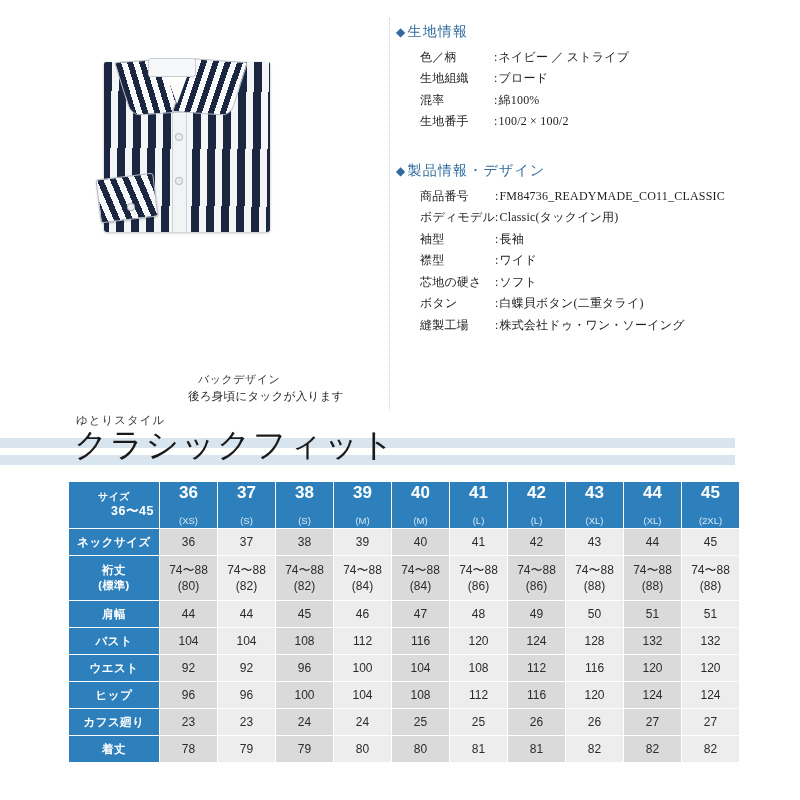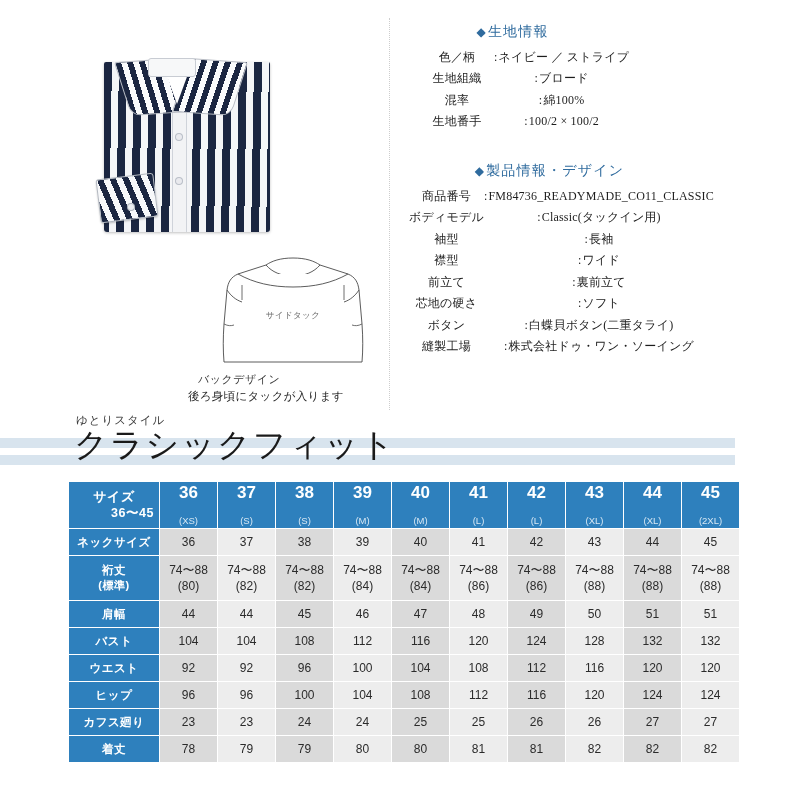--- a/index.html
+++ b/index.html
@@ -200,23 +200,23 @@
   .v-divider {
     position: absolute;
     left: 389px;
     top: 18px;
     width: 0;
     height: 392px;
     border-left: 1px dotted #cdcdcd;
   }
 
   
-  .spec-block { position: absolute; text-align: center; }
+  .spec-block { position: absolute; }
   .spec-block.fabric { left: 396px; top: 24px; }
-  .spec-block.product { left: 385px; top: 163px; }
+  .spec-block.product { left: 396px; top: 163px; }
 
   .spec-heading {
     font-size: 14px;
     color: #2f6b9e;
     font-weight: normal;
     letter-spacing: 1.2px;
     white-space: nowrap;
     line-height: 1.2;
     margin: 0 0 6px 0;
   }
@@ -304,21 +304,21 @@
     color: #ffffff;
     font-weight: bold;
     font-size: 11.5px;
     letter-spacing: 0.5px;
     width: 90px;
   }
   .size-table th.corner {
     height: 46px;
     line-height: 1.35;
   }
-  .size-table th.corner .c1 { font-size: 13px; display: block; }
+  .size-table th.corner .c1 { font-size: 10px; display: block; }
   .size-table th.corner .c2 { font-size: 12.5px; display: block; padding-left: 37px; }
 
   .size-table th.colhead {
     background: #2e80bd;
     color: #ffffff;
     height: 46px;
     line-height: 1.15;
   }
   .size-table th.colhead .num {
     display: block;
@@ -363,40 +363,20 @@
         <div class="btn-dot b2"></div>
         <div class="collar-l"></div>
         <div class="collar-r"></div>
         <div class="collar-gap"></div>
         <div class="collar-band"></div>
         <div class="cuff"></div>
         <div class="cuff-btn"></div>
       </div>
     </div>
 
-    <div class="illus">
-      <svg width="190" height="118" viewBox="0 0 190 118" fill="none">
-        <g stroke="#4a4a4a" stroke-width="0.9" fill="#ffffff">
-          <path d="M95 6 C 82 6, 74 9, 68 13 L 40 22 C 33 25, 30 30, 29 38
-                   L 26 72 C 25 86, 25 98, 26 110 L 164 110
-                   C 165 98, 165 86, 164 72 L 161 38
-                   C 160 30, 157 25, 150 22 L 122 13
-                   C 116 9, 108 6, 95 6 Z"></path>
-          <path d="M68 13 C 74 20, 83 24, 95 24 C 107 24, 116 20, 122 13"></path>
-          <path d="M40 22 C 56 31, 74 35, 95 35 C 116 35, 134 31, 150 22"></path>
-          <path d="M29 38 C 33 44, 38 48, 44 50"></path>
-          <path d="M161 38 C 157 44, 152 48, 146 50"></path>
-          <path d="M44 33 L 44 48" stroke-width="0.8"></path>
-          <path d="M146 33 L 146 48" stroke-width="0.8"></path>
-          <path d="M26 72 C 30 74, 33 74, 36 73" stroke-width="0.8"></path>
-          <path d="M164 72 C 160 74, 157 74, 154 73" stroke-width="0.8"></path>
-        </g>
-      </svg>
-      <div class="illus-inner-label">サイドタック</div>
-    </div>
 
     <div class="illus-cap1">バックデザイン</div>
     <div class="illus-cap2">後ろ身頃にタックが入ります</div>
 
     <div class="v-divider"></div>
 
     <div class="spec-block fabric">
       <div class="spec-heading">
         <span class="dia">◆</span><span>生地情報</span>
       </div>
@@ -436,24 +416,20 @@
             <td class="lbl">ボディモデル</td>
             <td class="val">Classic(タックイン用)</td>
           </tr>
           <tr>
             <td class="lbl">袖型</td>
             <td class="val">長袖</td>
           </tr>
           <tr>
             <td class="lbl">襟型</td>
             <td class="val">ワイド</td>
-          </tr>
-          <tr>
-            <td class="lbl">前立て</td>
-            <td class="val">裏前立て</td>
           </tr>
           <tr>
             <td class="lbl">芯地の硬さ</td>
             <td class="val">ソフト</td>
           </tr>
           <tr>
             <td class="lbl">ボタン</td>
             <td class="val">白蝶貝ボタン(二重タライ)</td>
           </tr>
           <tr>

